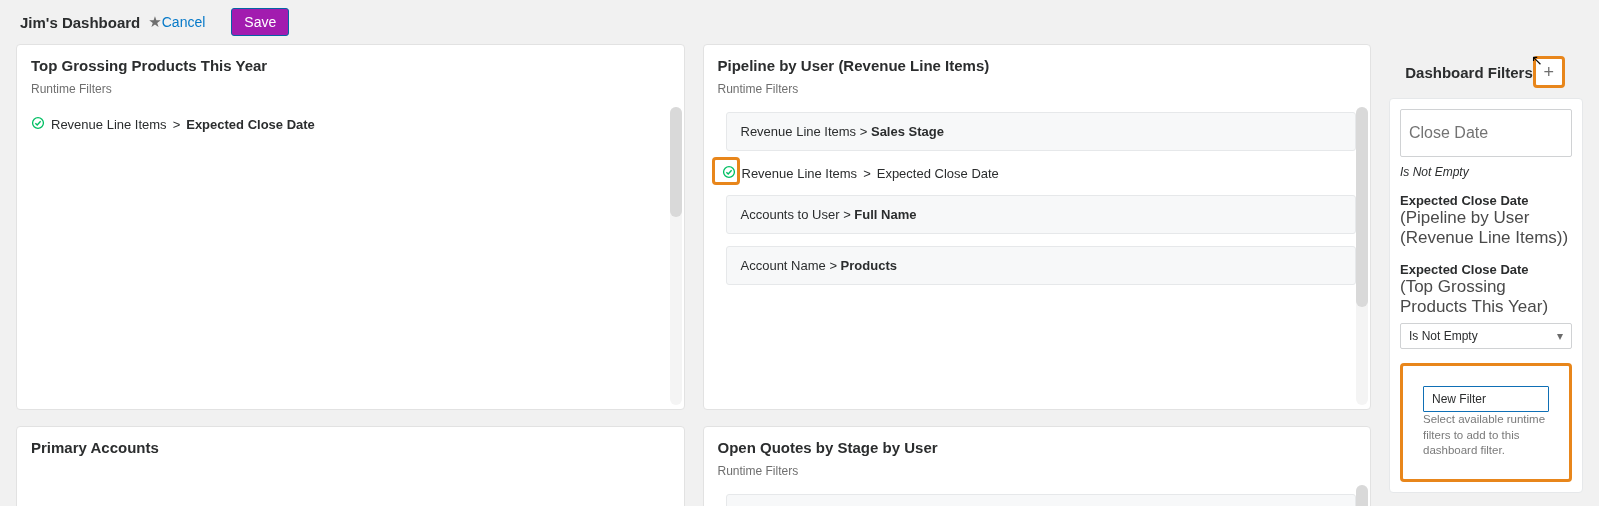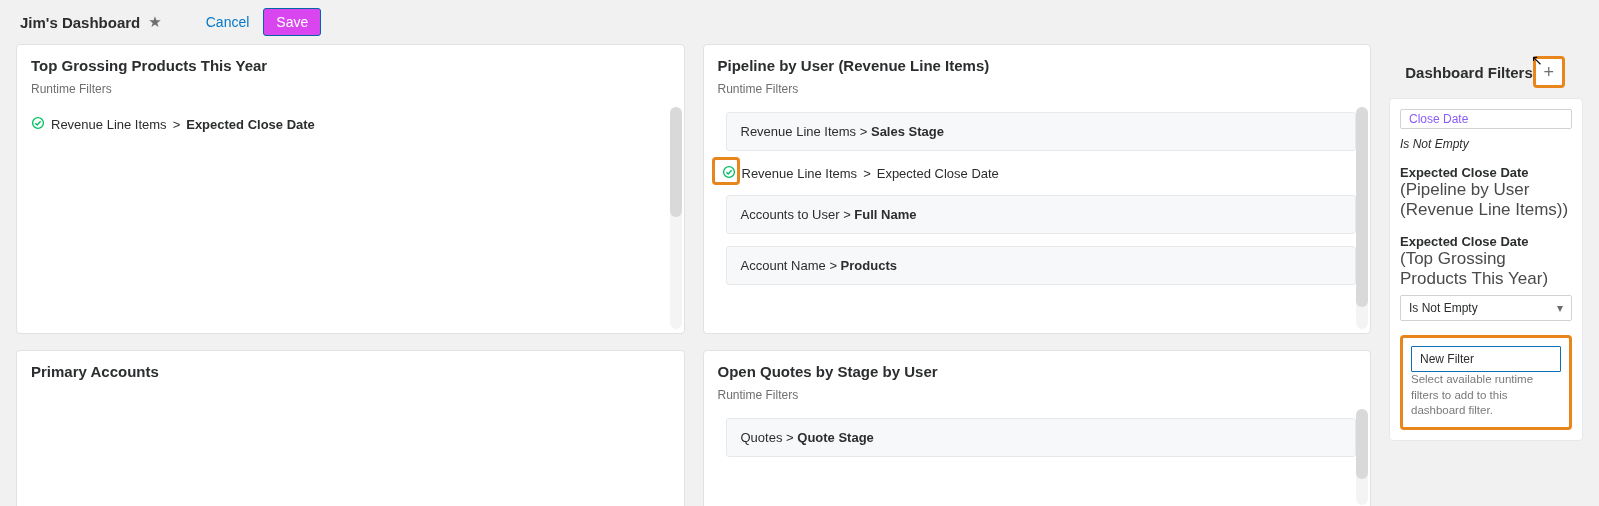--- a/index.html
+++ b/index.html
@@ -14,43 +14,43 @@
   }
   .topbar {
     display: flex;
     align-items: center;
     justify-content: flex-start;
     padding: 8px 16px 8px 20px;
   }
   .title-wrap { display: flex; align-items: center; }
   .dash-title { font-size: 15px; font-weight: 600; color: #2b2d2e; }
   .star { margin-left: 8px; color: #6f6f6f; font-size: 15px; }
-  .actions { display: flex; align-items: center; gap: 14px; margin-left: 44px; }
+  .actions { display: flex; align-items: center; gap: 26px; }
   .cancel-link { color: #0679c8; font-size: 14px; cursor: pointer; }
   .save-btn {
-    background: #d946ef; color: #fff; border: 1px solid #0564a5;
+    background: #a21caf; color: #fff; border: 1px solid #0564a5;
     border-radius: 3px; padding: 5px 12px; font-size: 14px; cursor: pointer;
   }
 
   .grid {
     display: flex;
     padding: 0 16px;
     gap: 18px;
   }
   .col-left { flex: 1 1 0; display: flex; flex-direction: column; gap: 16px; }
   .col-mid  { flex: 1 1 0; display: flex; flex-direction: column; gap: 16px; }
   .col-right { width: 194px; display: flex; flex-direction: column; }
 
   .panel {
     background: #fff;
     border: 1px solid #e2e2e2;
     border-radius: 4px;
     position: relative;
   }
-  .panel.h-290 { height: 290px; }
+  .panel.h-290 { height: 366px; }
   .panel.h-rest { height: 160px; }
 
   .panel-title { font-size: 15px; font-weight: 600; padding: 12px 14px 4px 14px; }
   .panel-sub   { font-size: 12px; color: #6f6f6f; padding: 4px 14px 10px 14px; }
   .panel-body  { padding: 6px 14px 10px 14px; }
   .empty-text  { font-size: 12px; color: #4a4a4a; text-align: center; margin-top: 120px; }
 
   
   .scroll-stub {
     position: absolute; right: 2px; top: 62px; bottom: 4px; width: 12px;
@@ -102,35 +102,35 @@
     cursor: pointer;
   }
   .cursor-glyph { position: absolute; right: 22px; top: -4px; font-size: 14px; color: #000; pointer-events: none; }
   .plus-wrap { position: relative; }
   .df-body {
     background: #fff; border: 1px solid #e6e8ea; border-radius: 4px;
     padding: 10px 10px 10px 10px;
   }
   .df-input {
     width: 100%; border: 1px solid #d0d2d4; border-radius: 2px;
-    padding: 2px 8px; font-size: 12px; color: #8b5cf6;
+    padding: 14px 8px; font-size: 16px; color: #737373;
   }
   .df-text { font-size: 12px; color: #2b2d2e; font-style: italic; margin-top: 8px; }
   .df-heading { font-size: 13px; font-weight: 600; margin-top: 14px; }
   .df-sub { font-size: 17px; color: #4a4a4a; }
   .df-select {
     display: flex; align-items: center; justify-content: space-between;
     border: 1px solid #d0d2d4; border-radius: 2px;
     padding: 5px 8px; font-size: 12px; margin-top: 6px; background: #fff;
   }
   .df-select .chev { color: #6b6b6b; font-size: 12px; }
 
   .newfilter-box {
     margin-top: 14px; border: 3px solid #e8861b; border-radius: 4px;
-    padding: 8px;
+    padding: 20px;
   }
   .nf-input {
     width: 100%; border: 1px solid #0f6fb5; border-radius: 1px;
     padding: 5px 8px; font-size: 12px; color: #2b2d2e;
     outline: none;
   }
   .nf-help { font-size: 11.5px; color: #7a7a7a; line-height: 1.35; }
 </style>
 </head>
 <body>

